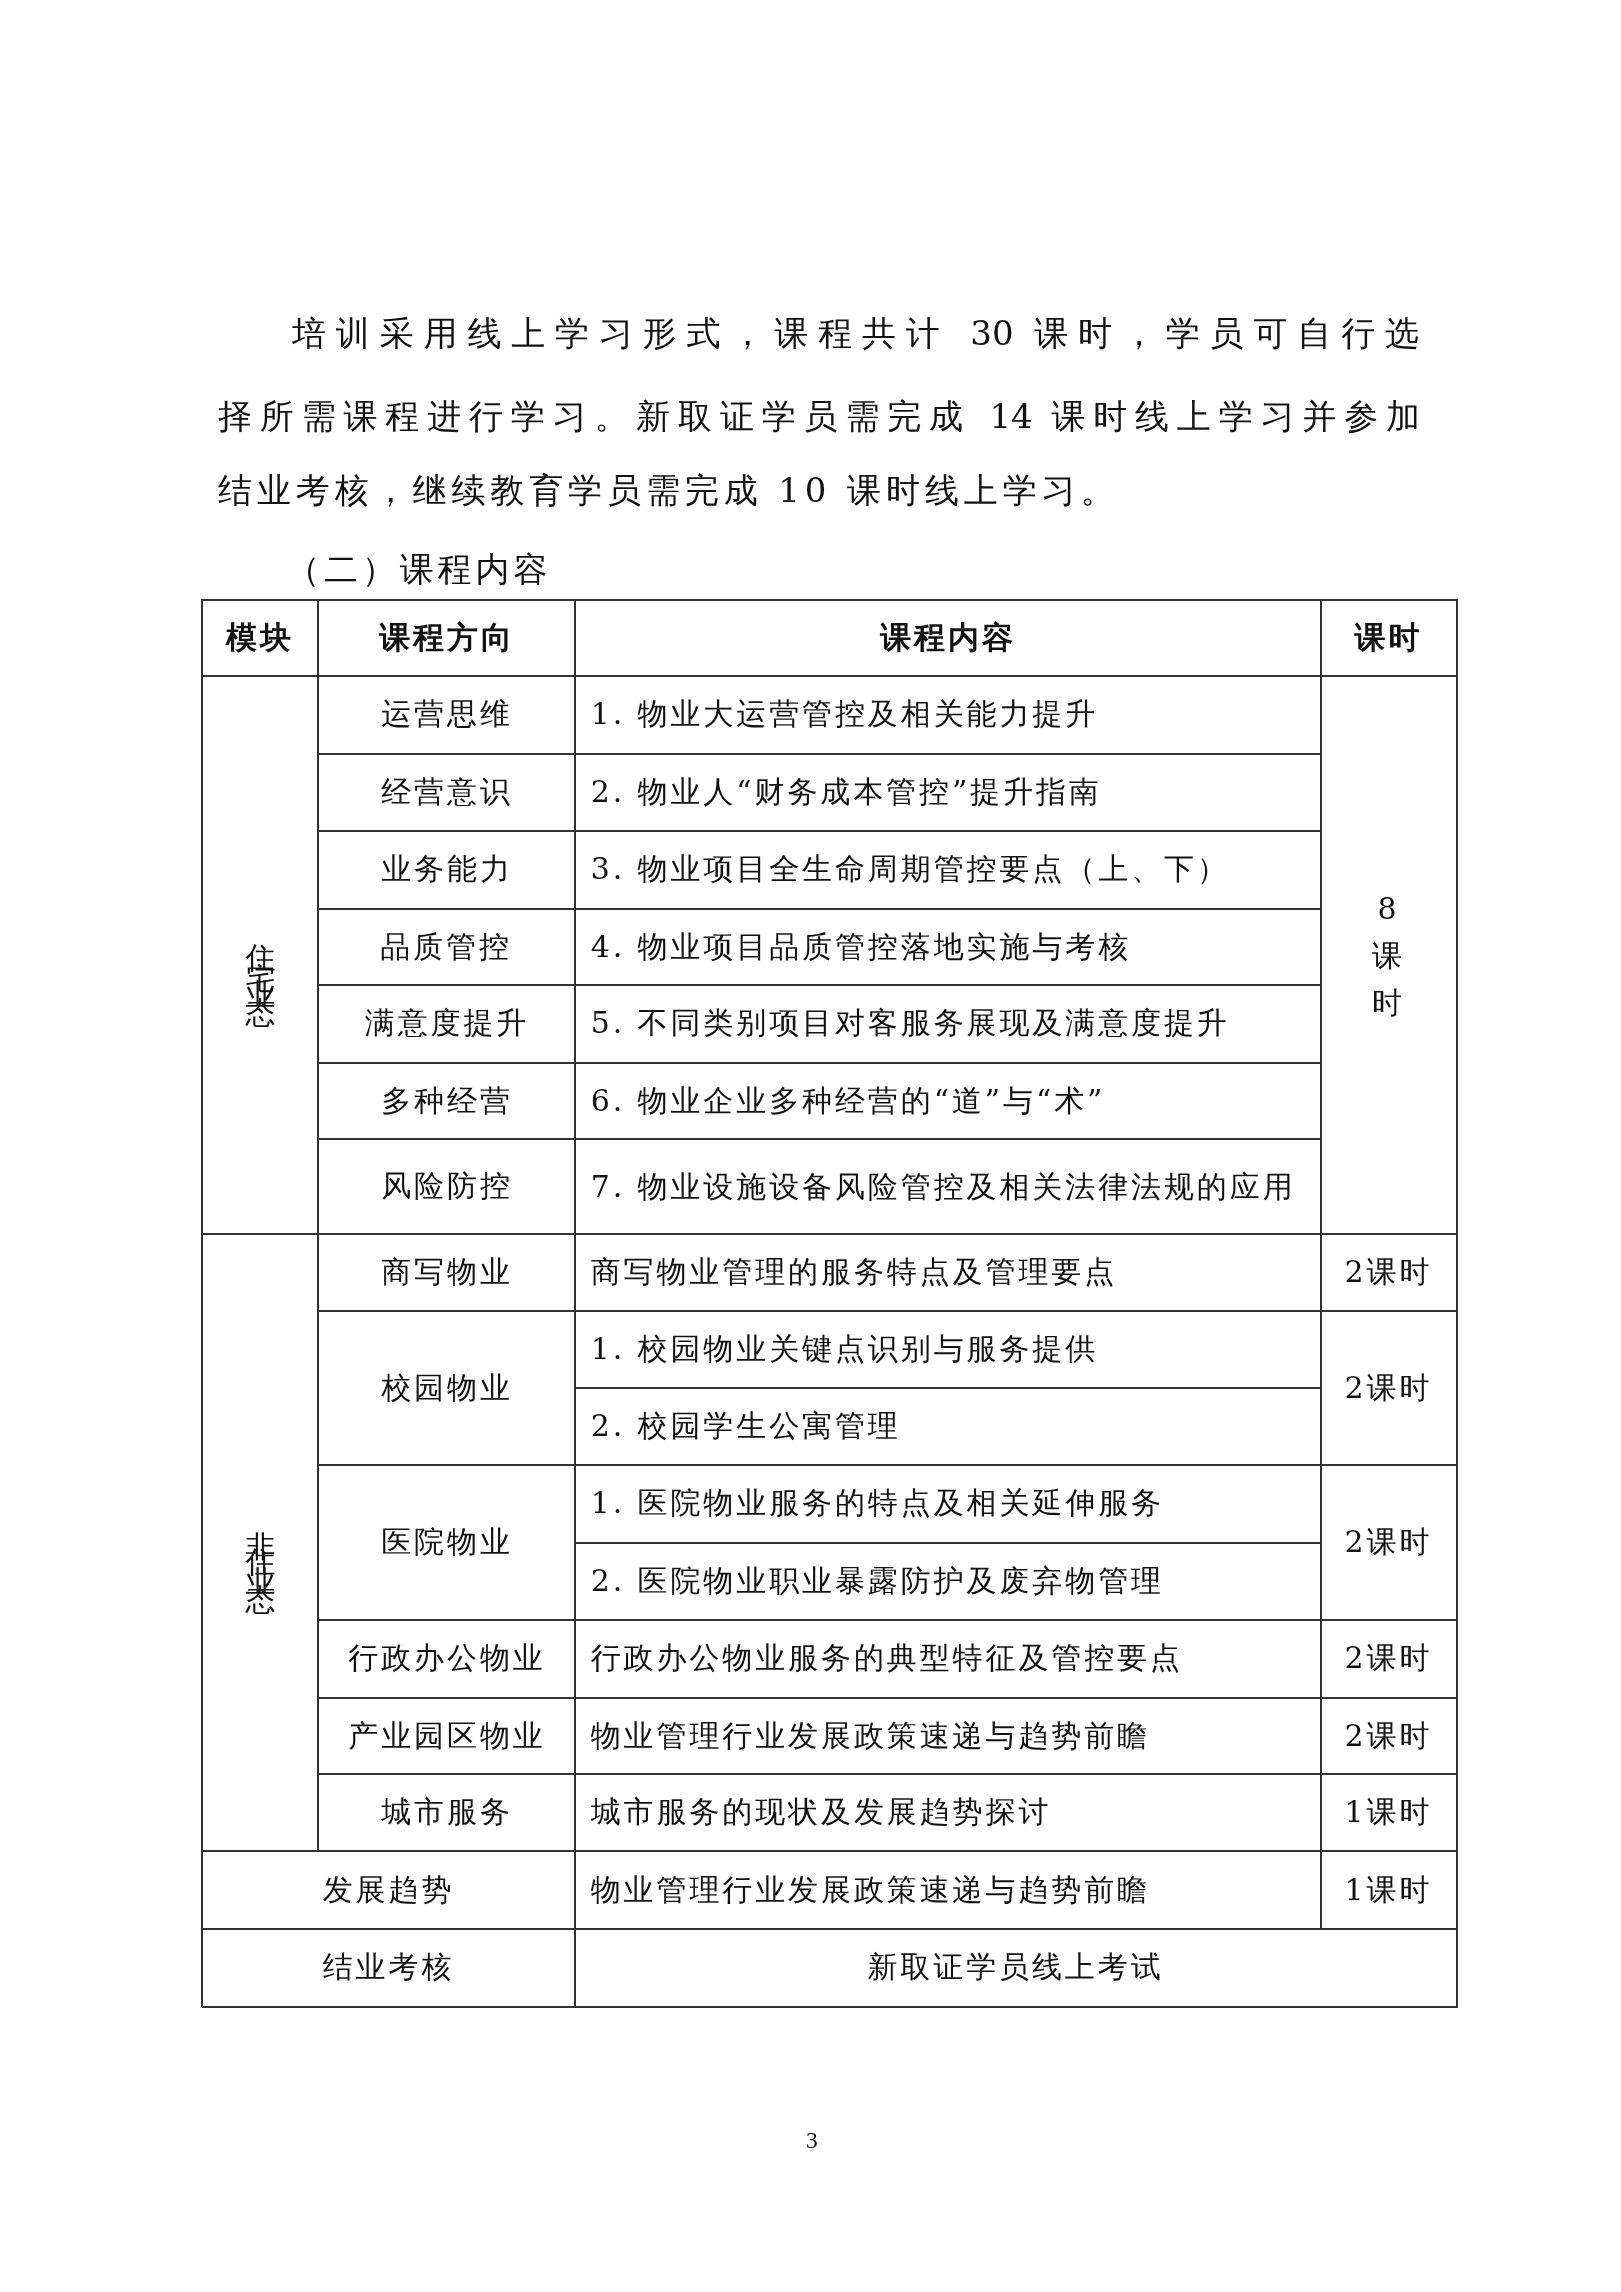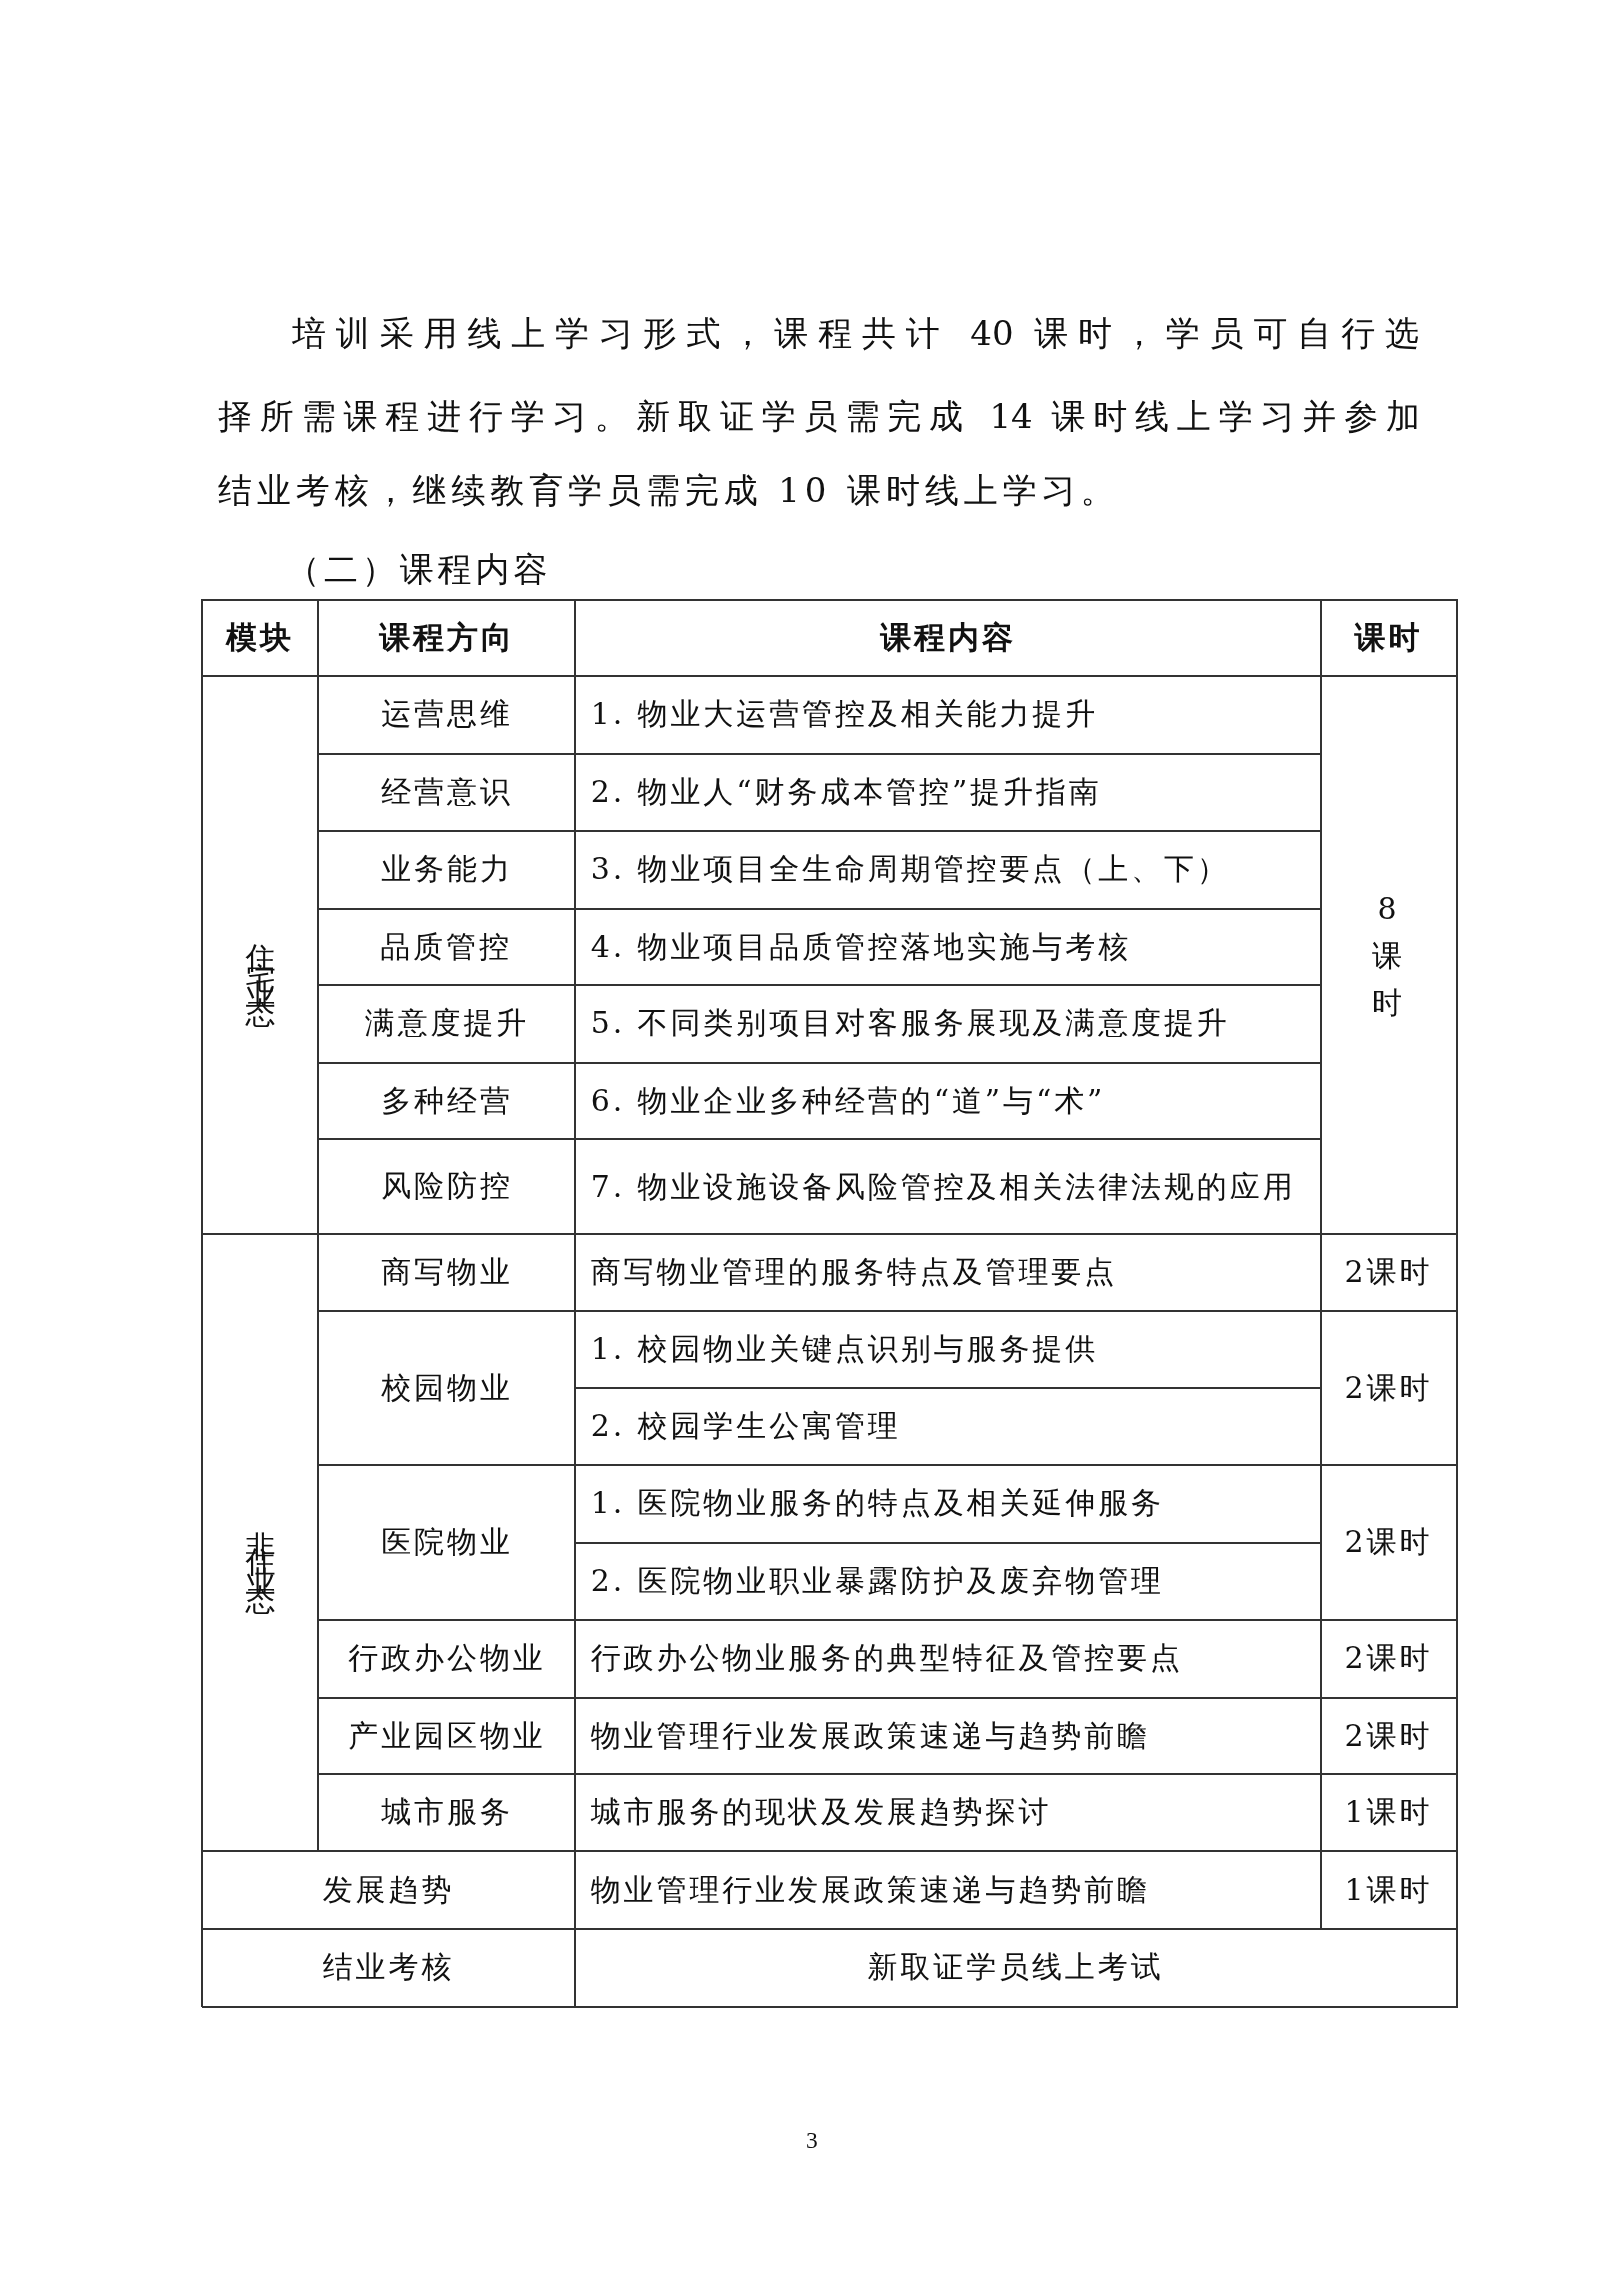--- a/index.html
+++ b/index.html
@@ -20,21 +20,21 @@
   .hline { position: absolute; height: 2px; background: #333; }
   .vert { writing-mode: vertical-rl; text-orientation: upright; letter-spacing: 17.6px; }
   .multi { line-height: 41px; }
   .stack { display: flex; flex-direction: column; align-items: center; line-height: 47px; }
   .page-num { position: absolute; left: 802px; top: 2127px; width: 19.6px; text-align: center;
               font-size: 23.5px; font-family: "Liberation Serif", serif; }
 </style>
 </head>
 <body>
 
-<div class="para-line first" style="top:304px;">培训采用线上学习形式，课程共计 40 课时，学员可自行选</div>
+<div class="para-line first" style="top:304px;">培训采用线上学习形式，课程共计 30 课时，学员可自行选</div>
 <div class="para-line" style="top:387px;">择所需课程进行学习。新取证学员需完成 14 课时线上学习并参加</div>
 <div class="para-line last" style="top:461px;">结业考核，继续教育学员需完成 10 课时线上学习。</div>
 
 <div class="heading">（二）课程内容</div>
 
 <div class="table">
 
   <div class="cell hdr" style="left:0;top:0;width:116px;height:76px;">模块</div>
   <div class="cell hdr" style="left:116px;top:0;width:258px;height:76px;">课程方向</div>
   <div class="cell hdr" style="left:373px;top:0;width:746px;height:76px;">课程内容</div>

